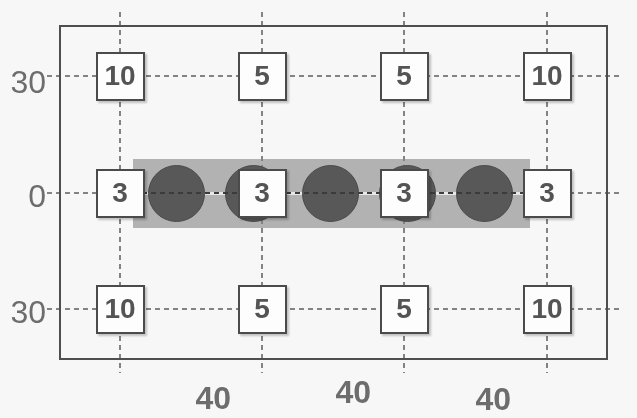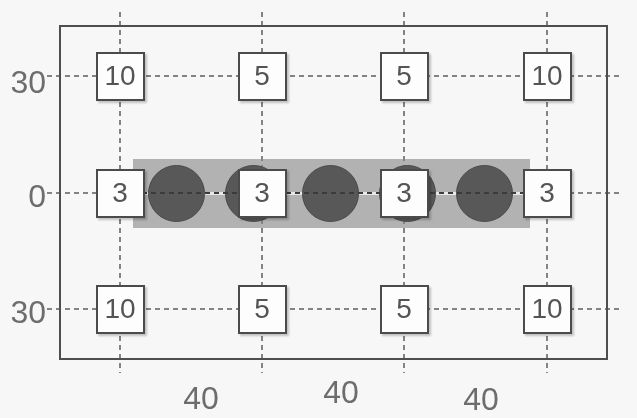--- a/index.html
+++ b/index.html
@@ -62,33 +62,33 @@
   .square{
     position:absolute;
     background:#fdfdfd;
     border:2px solid #4b4b4b;
     box-sizing:border-box;
     box-shadow:2px 2px 2px rgba(0,0,0,0.22);
     z-index:7;
     display:flex;
     align-items:center;
     justify-content:center;
-    font-weight:normal;
+    font-weight:bold;
     font-size:28px;
     color:#545454;
   }
   .axis-label{
     position:absolute;
     font-size:32px;
     color:#6d6d6d;
     z-index:8;
     white-space:nowrap;
   }
   .y-label{ text-align:right; }
-  .x-label{ text-align:center; }
+  .x-label{ text-align:right;font-weight:bold; }
 </style>
 </head>
 <body>
 
 <div id="canvas" style="width: 637px; height: 418px;">
   <div class="frame" style="left: 59px; top: 25px; width: 549px; height: 335px;"></div>
 <div class="h-grid" style="left: 47px; top: 75px; width: 575px;"></div>
     <div class="h-grid" style="left: 47px; top: 192px; width: 575px;"></div>
     <div class="h-grid" style="left: 47px; top: 308px; width: 575px;"></div>
     <div class="band" style="left: 133px; top: 159px; width: 397px; height: 69px;"></div>

